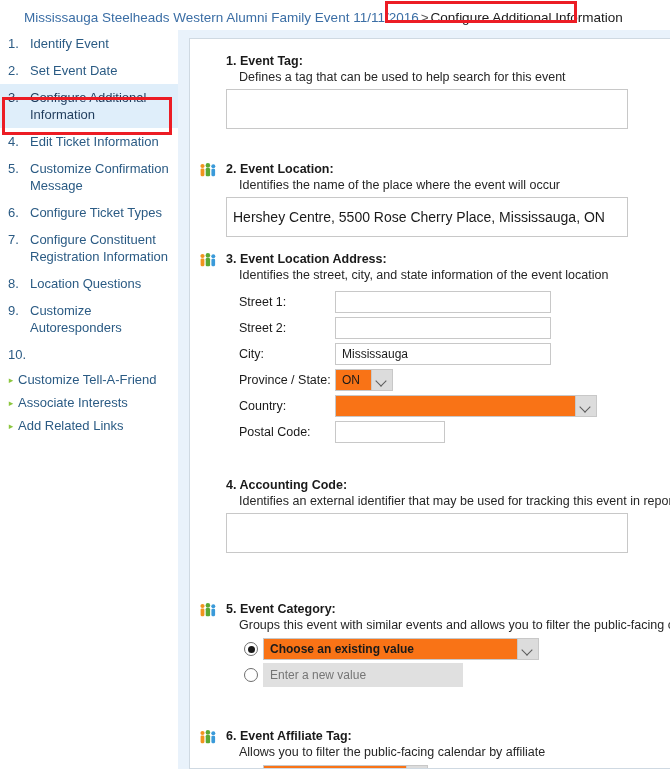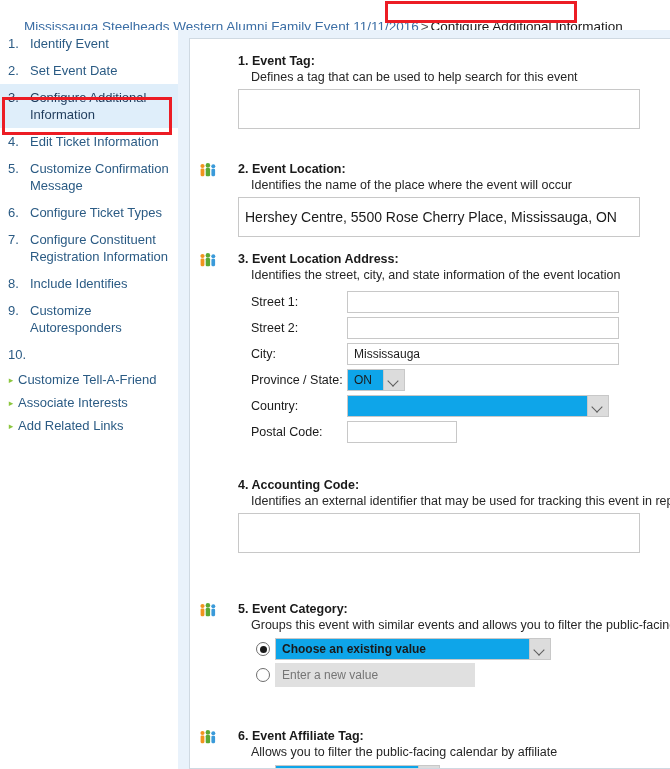--- a/index.html
+++ b/index.html
@@ -13,21 +13,21 @@
     font-family: "Liberation Sans", sans-serif;
     font-size: 13px;
     color: #333333;
     overflow: hidden;
     position: relative;
   }
 
   
   .breadcrumb {
     position: absolute;
-    left: 0; top: 14px;
+    left: 0; top: 5px;
     width: 670px;
     height: 26px;
     line-height: 26px;
     padding-left: 24px;
     box-sizing: border-box;
     white-space: nowrap;
     font-size: 13.5px;
     color: #3b6ea5;
   }
   .bc-trail { color: #3b6ea5; }
@@ -121,21 +121,21 @@
     border: 1px solid #cfd9e2;
     border-right: none;
     box-sizing: border-box;
     padding: 14px 0 0 0;
     overflow: hidden;
   }
 
   
   .field {
     position: relative;
-    padding-left: 48px;
+    padding-left: 36px;
     margin-bottom: 6px;
   }
   .fld-title {
     font-weight: bold;
     color: #1a1a1a;
     font-size: 12.5px;
     line-height: 16px;
   }
   .fld-desc {
     color: #262626;
@@ -188,30 +188,30 @@
     height: 22px;
     border: 1px solid #c8c8c8;
     background: #ffffff;
     box-sizing: border-box;
     font-size: 12px;
     color: #1a1a1a;
     padding: 0 6px;
     line-height: 20px;
     font-family: "Liberation Sans", sans-serif;
   }
-  .addr-in.long  { width: 272px; }
+  .addr-in.long  { width: 216px; }
   .addr-in.short { width: 110px; }
 
   
   .sel {
     position: relative;
     display: inline-block;
     height: 22px;
     border: 1px solid #c8c8c8;
-    background: #0ea5e9;
+    background: #f97316;
     box-sizing: border-box;
     font-size: 12px;
     color: #1a1a1a;
     line-height: 20px;
     vertical-align: middle;
   }
   .sel .sel-val {
     display: block;
     padding: 0 22px 0 6px;
     white-space: nowrap;
@@ -322,21 +322,21 @@
     <li class="nav-item">
       <span class="num">6.</span>
       <span class="lbl">Configure Ticket Types</span>
     </li>
     <li class="nav-item">
       <span class="num">7.</span>
       <span class="lbl">Configure Constituent Registration Information</span>
     </li>
     <li class="nav-item">
       <span class="num">8.</span>
-      <span class="lbl">Include Identifies</span>
+      <span class="lbl">Location Questions</span>
     </li>
     <li class="nav-item">
       <span class="num">9.</span>
       <span class="lbl">Customize Autoresponders</span>
     </li>
     <li class="nav-item">
       <span class="num">10.</span>
     </li>
   </ul>
 

